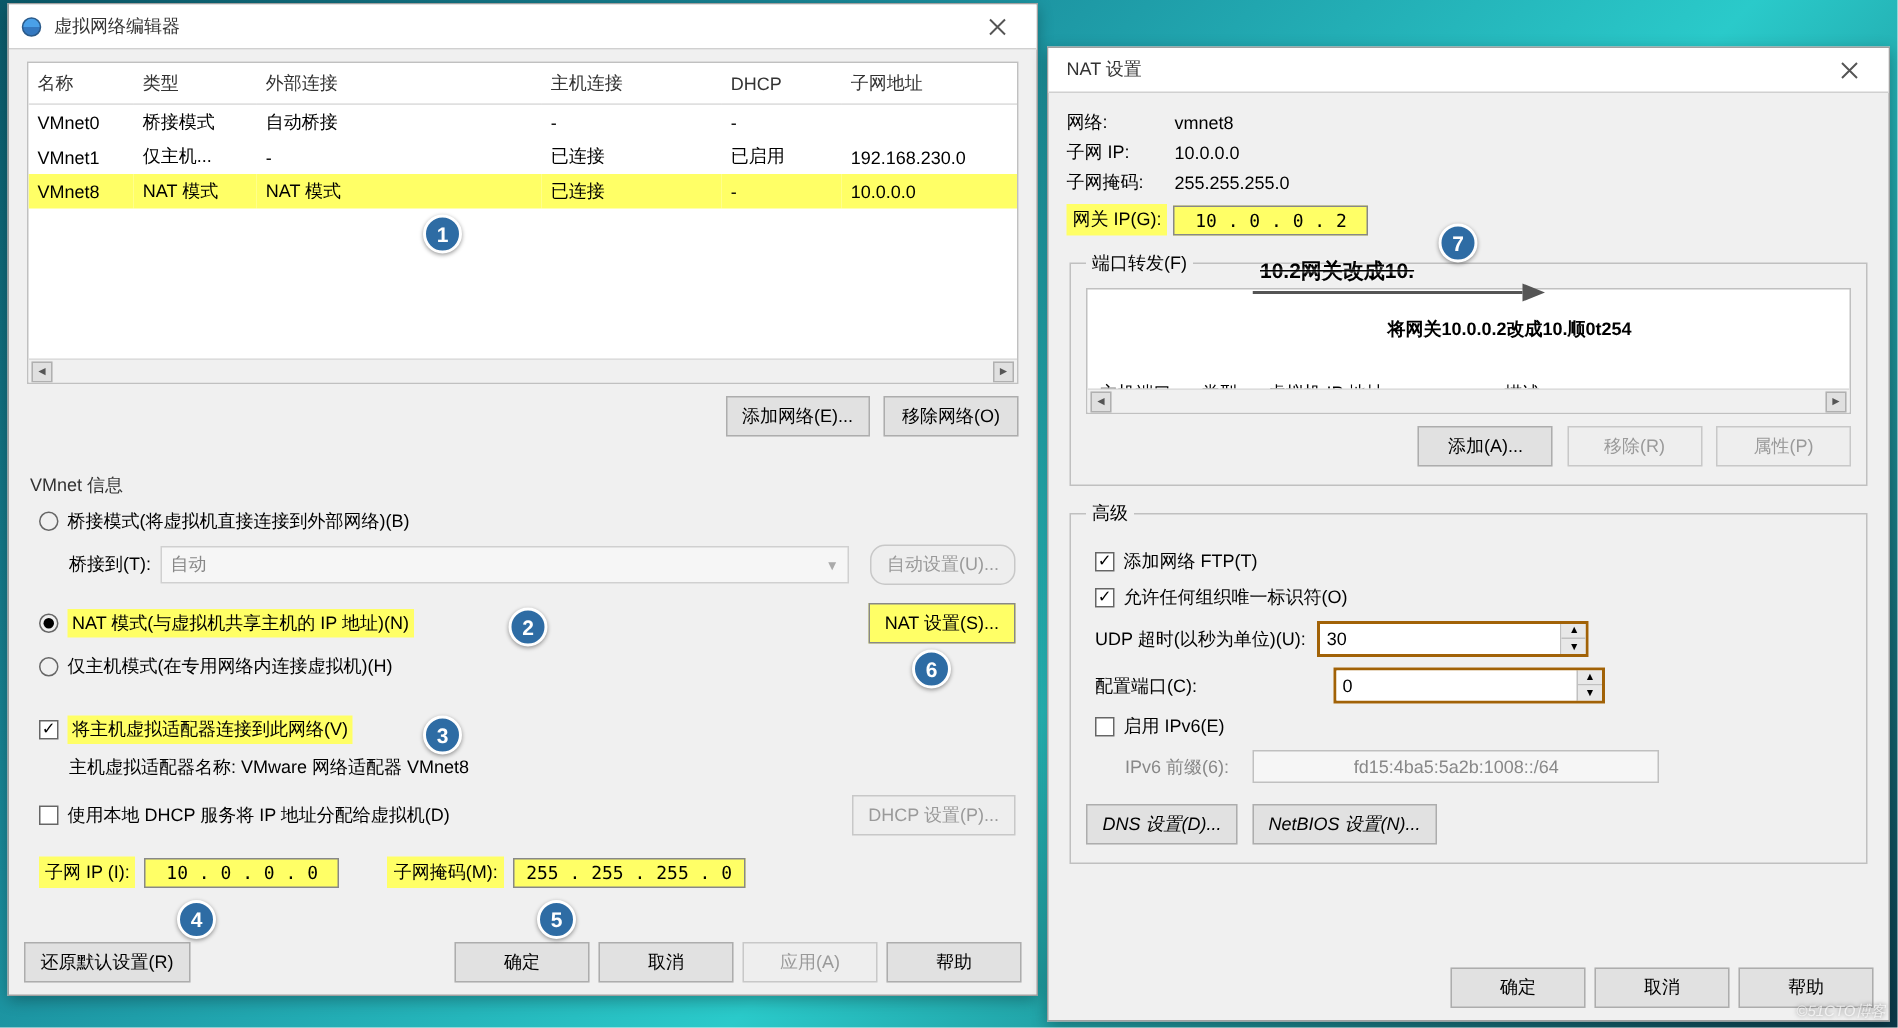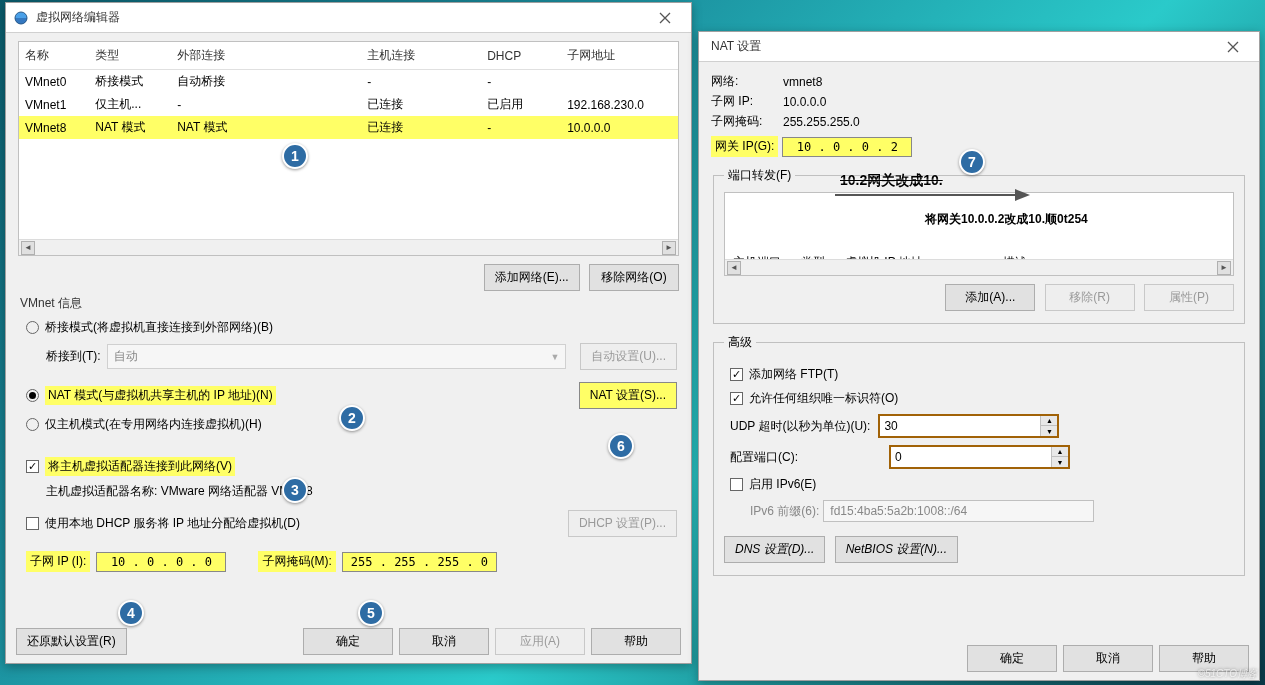--- a/index.html
+++ b/index.html
@@ -19,21 +19,21 @@
   #win1 { left: 5px; top: 2px; width: 687px; height: 662px; }
   .nettable { width: 100%; border-collapse: collapse; font-size: 12px; background: #fff; }
   .nettable th { text-align: left; padding: 5px 6px; font-weight: normal; color: #333; border-bottom: 1px solid #e0e0e0; }
   .nettable td { padding: 3px 6px; white-space: nowrap; }
   .net-table-wrap { border: 1px solid #c0c0c0; background: #fff; height: 215px; position: relative; overflow: hidden; }
   .hscroll { position: absolute; bottom: 0; left: 0; right: 0; height: 16px; background: #f0f0f0; border-top: 1px solid #dcdcdc; display: flex; align-items: center; justify-content: space-between; padding: 0 2px; }
   .hscroll .arrow { width: 14px; height: 14px; background: #e0e0e0; border: 1px solid #b0b0b0; display:flex;align-items:center;justify-content:center; font-size:8px; color:#555;}
   .btnrow-right { text-align: right; margin-top: 8px; }
   .winbtn { display: inline-block; min-width: 90px; padding: 4px 10px; background: #e1e1e1; border: 1px solid #adadad; text-align: center; margin-left: 6px; cursor: pointer; font-size:12px;}
   .winbtn.disabled { color: #9a9a9a; background: #eee; border-color:#c8c8c8; cursor: default; }
-  fieldset.vmnet-info { margin-top: 0; border: none; padding: 4px 0 0 0; }
+  fieldset.vmnet-info { margin-top: 20px; border: none; padding: 4px 0 0 0; }
   fieldset.vmnet-info > .legend { font-size: 12px; color: #333; }
   .opt-row { display: flex; align-items: center; margin: 7px 0 7px 6px; }
   .opt-row .radio { width:13px;height:13px; border:1px solid #666; border-radius:50%; margin-right:6px; display:inline-flex;align-items:center;justify-content:center; position:relative;}
   .opt-row .radio.checked::after{content:'';width:7px;height:7px;border-radius:50%;background:#000;position:absolute;}
   .opt-row .chk { width:13px;height:13px;border:1px solid #666;margin-right:6px;display:inline-flex;align-items:center;justify-content:center;font-size:10px;background:#fff;}
   .opt-row .chk.checked::after{content:'✓';font-size:11px;line-height:11px;}
   .indent { margin-left: 26px; }
   .select-dis { flex:1; background:#f6f6f6;border:1px solid #d0d0d0;color:#888;padding:3px 6px;display:flex;justify-content:space-between;align-items:center;}
   .hl-y { background: #ffff66; }
   .ip-field { display:inline-block;border:1px solid #888;padding:2px 8px;font-family:Consolas,monospace;min-width:130px;text-align:center;background:#ffff66;}
@@ -137,21 +137,21 @@
       <div class="opt-row">
         <span class="radio"></span>
         <span>桥接模式(将虚拟机直接连接到外部网络)(B)</span>
       </div>
       <div class="opt-row indent" style="gap:6px;margin-top:4px;margin-bottom:12px;">
         <span>桥接到(T):</span>
         <span class="select-dis">
           <span>自动</span>
           <span style="font-size:9px;color:#aaa;">▼</span>
         </span>
-        <span class="winbtn disabled" style="margin-left:8px;">自动设置(U)...</span>
+        <span class="winbtn disabled" style="margin-left:8px;border-radius:10px;">自动设置(U)...</span>
       </div>
 
       <div class="opt-row">
         <span class="radio checked"></span>
         <span class="hl-y" style="padding:1px 3px;">NAT 模式(与虚拟机共享主机的 IP 地址)(N)</span>
         <span style="flex:1"></span>
         <span class="winbtn hl-y" style="border-color:#888;">NAT 设置(S)...</span>
       </div>
 
       <div class="opt-row">
@@ -279,21 +279,21 @@
           <span class="spins">
               <div>▲</div>
               <div>▼</div>
             </span>
         </span>
       </div>
       <div class="opt-row">
         <span class="chk"></span>
         <span>启用 IPv6(E)</span>
       </div>
-      <div class="opt-row indent" style="gap:4px;color:#888;">
+      <div class="opt-row indent" style="gap:16px;color:#888;text-align:center;">
         <span>IPv6 前缀(6):</span>
         <span style="border:1px solid #c0c0c0;padding:3px 6px;width:271px;background:#f6f6f6;color:#888;">fd15:4ba5:5a2b:1008::/64</span>
       </div>
       <div style="margin-top:14px;font-style:italic;">
         <span class="winbtn" style="margin-left:0;">DNS 设置(D)...</span>
         <span class="winbtn">NetBIOS 设置(N)...</span>
       </div>
     </fieldset>
   </div>
 

